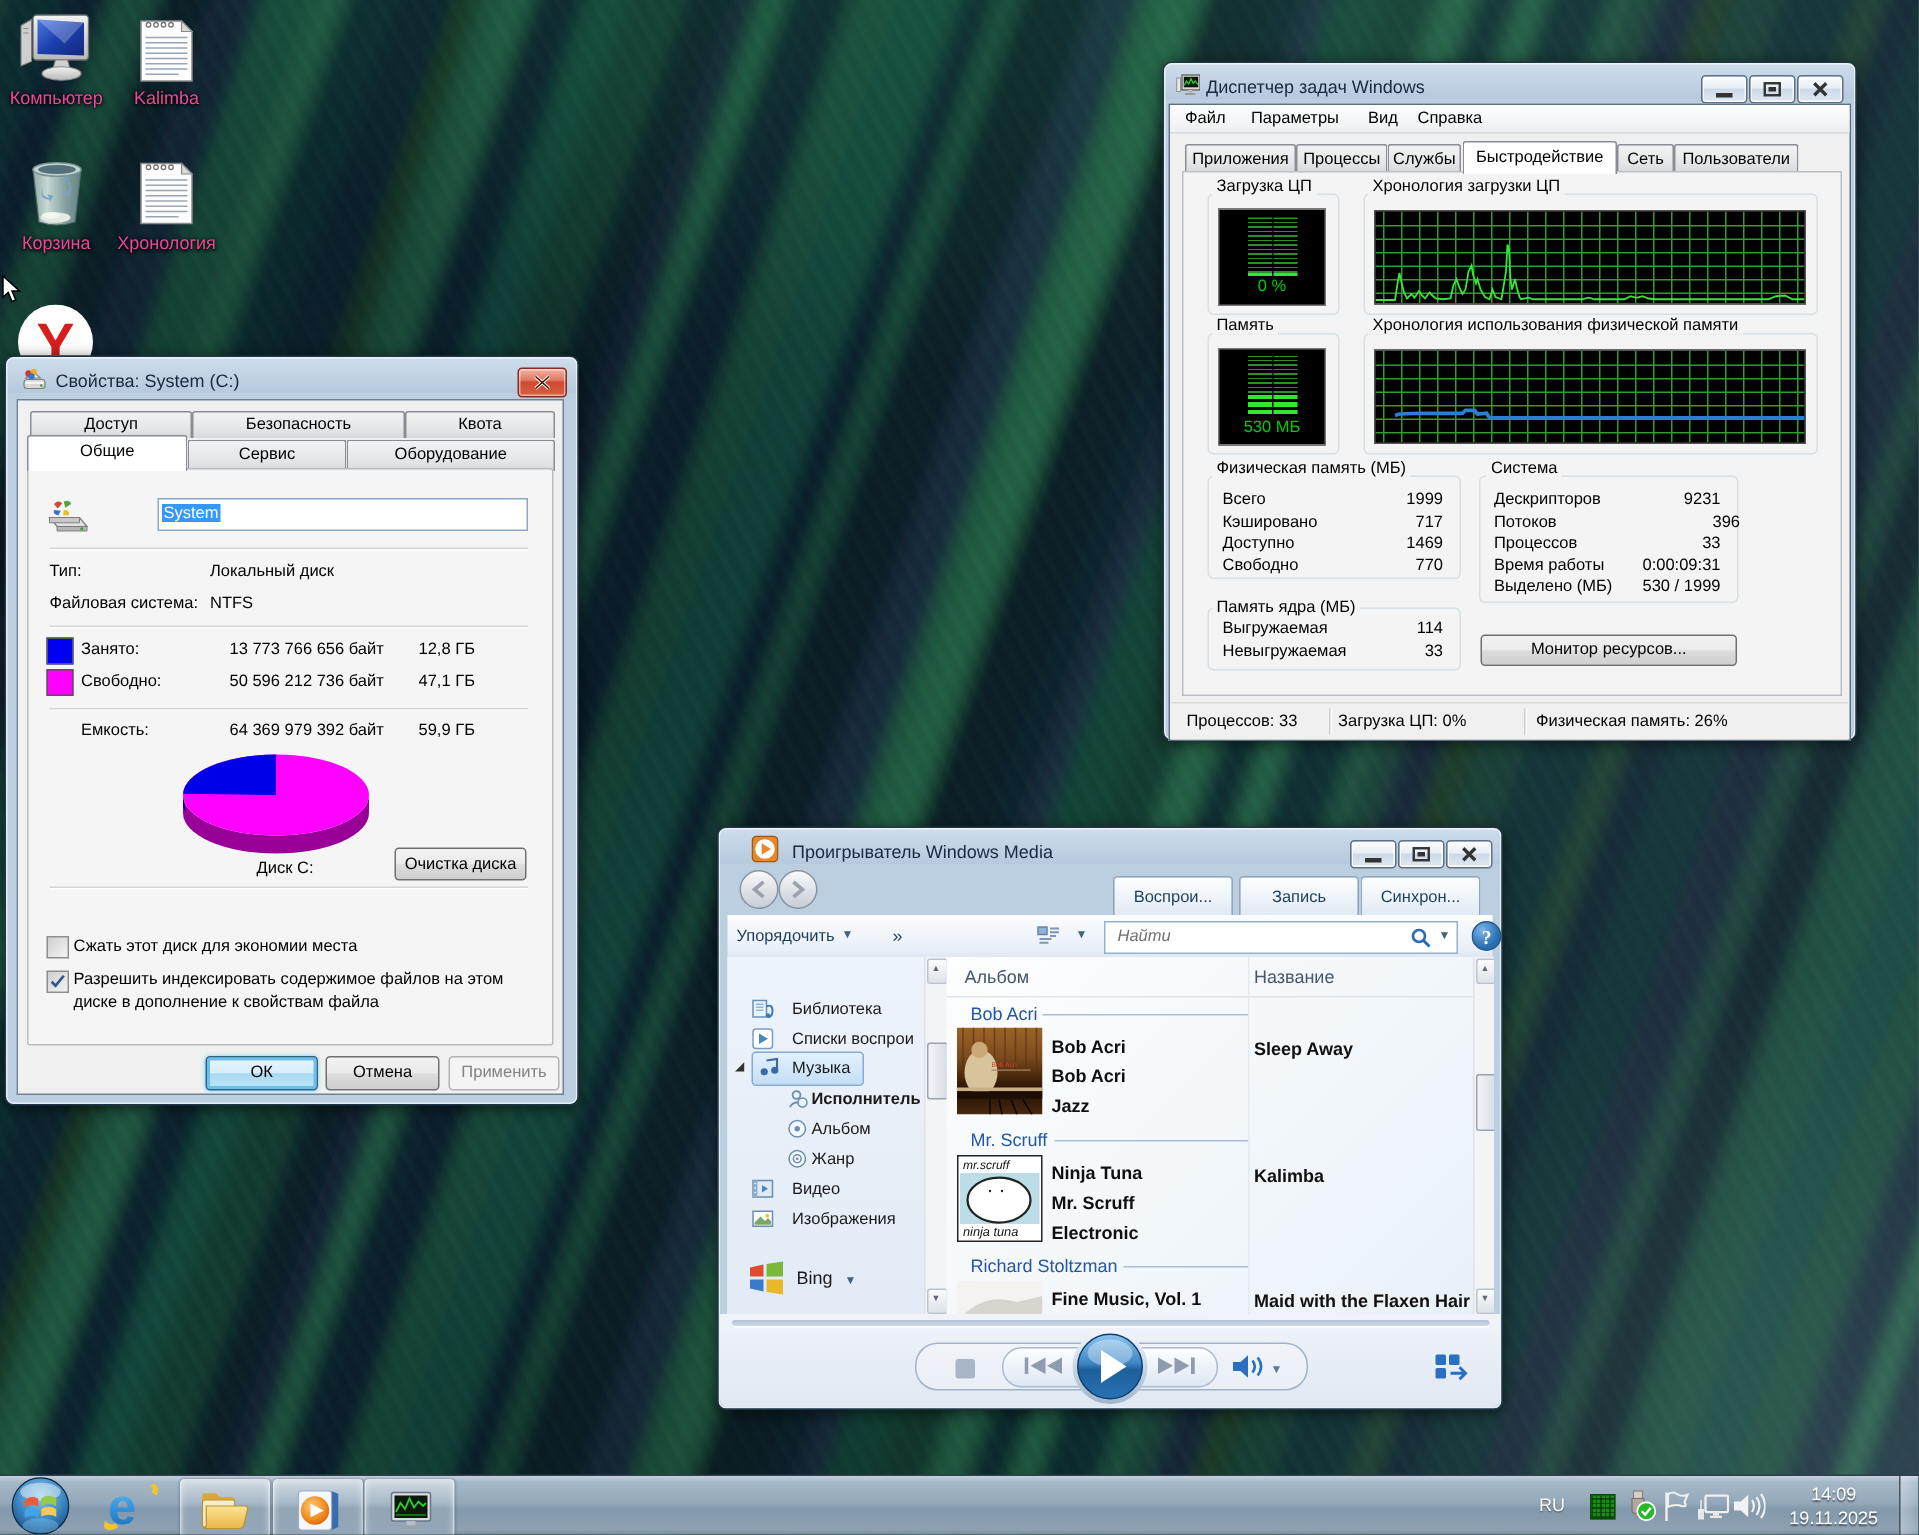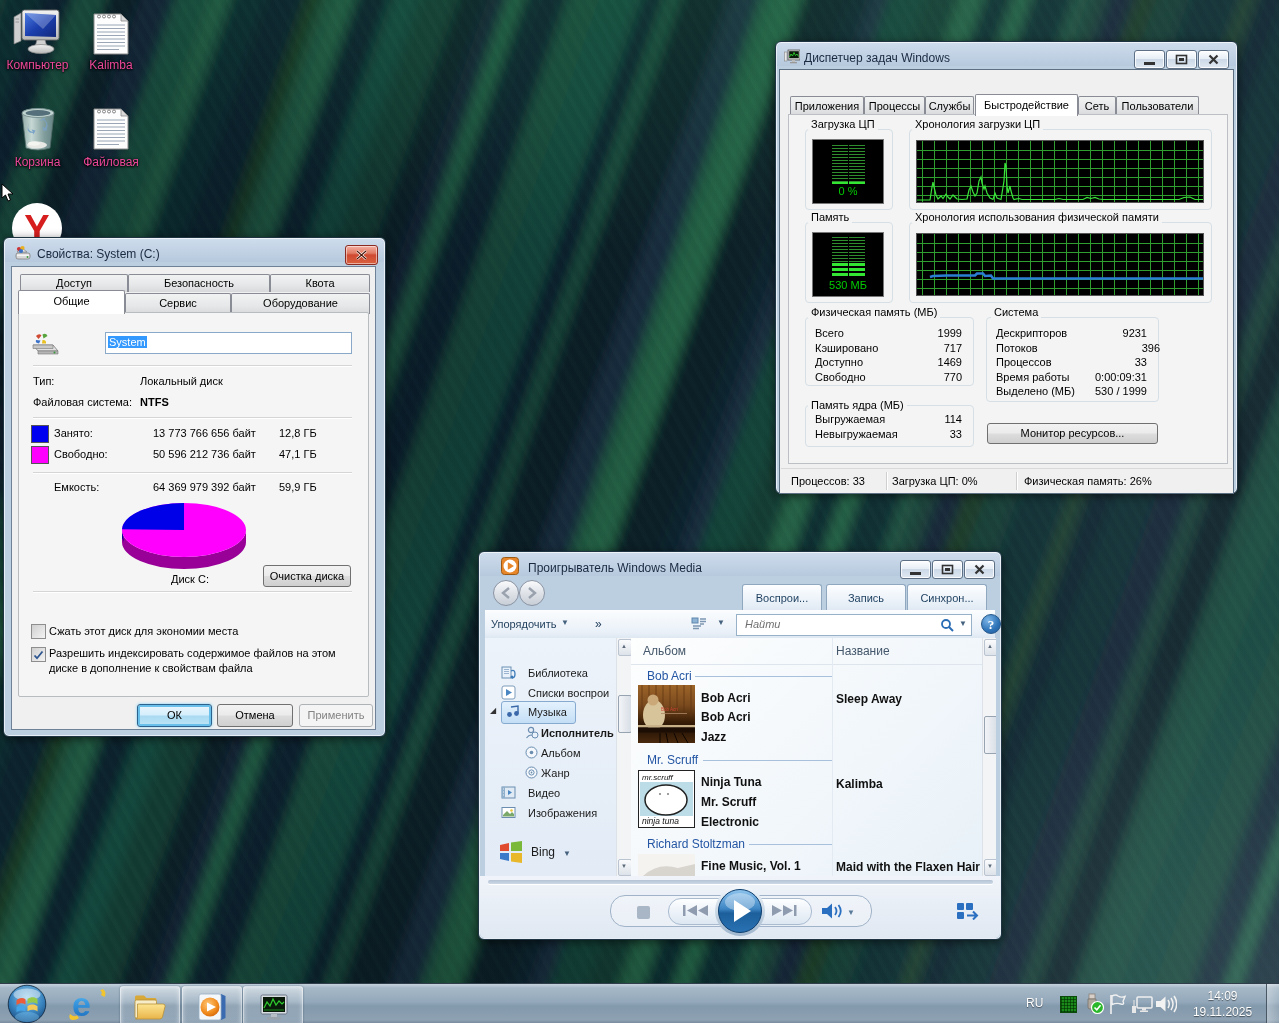--- a/index.html
+++ b/index.html
@@ -209,21 +209,21 @@
       <g stroke="#9aa6b5" stroke-width="1">
           <path d="M4 14h28M4 17.5h28M4 21h28M4 24.5h28M4 28h28M4 31.5h28M4 35h28M4 38.5h22"></path>
         </g>
       <g fill="none" stroke="#777" stroke-width="0.9">
           <circle cx="6" cy="5.5" r="1.5"></circle>
           <circle cx="11" cy="5.5" r="1.5"></circle>
           <circle cx="16" cy="5.5" r="1.5"></circle>
           <circle cx="21" cy="5.5" r="1.5"></circle>
         </g>
     </svg>
-    <div class="iconlabel" style="left:76px;top:155px;width:70px;">Файловая</div>
+    <div class="iconlabel" style="left:76px;top:155px;width:70px;">Хронология</div>
     <svg class="abs" style="left:12px;top:203px;" width="50" height="34" viewBox="0 0 50 34">
       <circle cx="25" cy="25" r="25" fill="#fff"></circle>
       <text x="25" y="39" text-anchor="middle" font-family="Liberation Sans,sans-serif" font-weight="bold" font-size="38" fill="#d61e1e">Y</text>
     </svg>
     <svg class="abs" style="left:1px;top:183px;" width="13" height="19" viewBox="0 0 13 19">
       <path d="M1 1 L1 15 L4.5 12 L7 18 L9.5 17 L7 11 L12 11 Z" fill="#fff" stroke="#000" stroke-width="1"></path>
     </svg>
   </div>
 
   <div id="propwin" class="awin" style="left:3px;top:237px;width:381px;height:498px;">
@@ -268,21 +268,21 @@
             <path d="M11.5 9 Q15.5 8.5 15 12.5 L11 12.5 Z" fill="#e8c020"></path>
           </g>
         </svg>
         <div style="position:absolute;left:86px;top:19px;width:245px;height:20px;border:1px solid #8aa8c8;background:#fff;">
           <span style="position:absolute;left:2px;top:3px;background:#3399ff;color:#fff;font-size:11px;padding:0 1px;">System</span>
         </div>
         <div class="etch" style="left:14px;top:52px;width:319px;"></div>
         <div class="t11" style="left:14px;top:62px;">Тип:</div>
         <div class="t11" style="left:121px;top:62px;">Локальный диск</div>
         <div class="t11" style="left:14px;top:83px;">Файловая система:</div>
-        <div class="t11" style="left:121px;top:83px;font-weight:bold;">NTFS</div>
+        <div class="t11" style="left:121px;top:83px;">NTFS</div>
         <div class="etch" style="left:14px;top:104px;width:319px;"></div>
         <div class="abs" style="left:12px;top:112px;width:16px;height:16px;background:#0000f0;border:1px solid #555;"></div>
         <div class="t11" style="left:35px;top:114px;">Занято:</div>
         <div class="t11" style="left:134px;top:114px;">13 773 766 656 байт</div>
         <div class="t11" style="left:260px;top:114px;">12,8 ГБ</div>
         <div class="abs" style="left:12px;top:133px;width:16px;height:16px;background:#ff00ff;border:1px solid #555;"></div>
         <div class="t11" style="left:35px;top:135px;">Свободно:</div>
         <div class="t11" style="left:134px;top:135px;">50 596 212 736 байт</div>
         <div class="t11" style="left:260px;top:135px;">47,1 ГБ</div>
         <div class="etch" style="left:14px;top:159px;width:319px;"></div>
@@ -339,20 +339,26 @@
           </div>
         <div class="wbtn">
             <svg width="29" height="17">
               <path d="M10.5 4.5 L18.5 12.5 M18.5 4.5 L10.5 12.5" stroke="#333" stroke-width="2.2"></path>
             </svg>
           </div>
       </div>
     </div>
     <div class="client" style="left:3px;top:27px;width:453px;height:423px;border-color:#5d7083;">
 
+      <div class="abs" style="left:0;top:0;width:453px;height:18px;background:linear-gradient(180deg,#fdfdfd,#eef0f2);border-bottom:1px solid #d8dadd;">
+        <div class="t11" style="left:10px;top:3px;">Файл</div>
+        <div class="t11" style="left:54px;top:3px;">Параметры</div>
+        <div class="t11" style="left:132px;top:3px;">Вид</div>
+        <div class="t11" style="left:165px;top:3px;">Справка</div>
+      </div>
 
       <div class="tab" style="left:10px;top:26px;width:72px;height:18px;line-height:18px;">Приложения</div>
       <div class="tab" style="left:84px;top:26px;width:59px;height:18px;line-height:18px;">Процессы</div>
       <div class="tab" style="left:145px;top:26px;width:47px;height:18px;line-height:18px;">Службы</div>
       <div class="tab" style="left:298px;top:26px;width:36px;height:18px;line-height:18px;">Сеть</div>
       <div class="tab" style="left:336px;top:26px;width:81px;height:18px;line-height:18px;">Пользователи</div>
       <div class="tab active" style="left:195px;top:24px;width:101px;height:21px;line-height:20px;">Быстродействие</div>
 
       <div style="position:absolute;left:8px;top:44px;width:438px;height:348px;border:1px solid #bcc0c4;background:#f4f4f4;z-index:2;">
 

